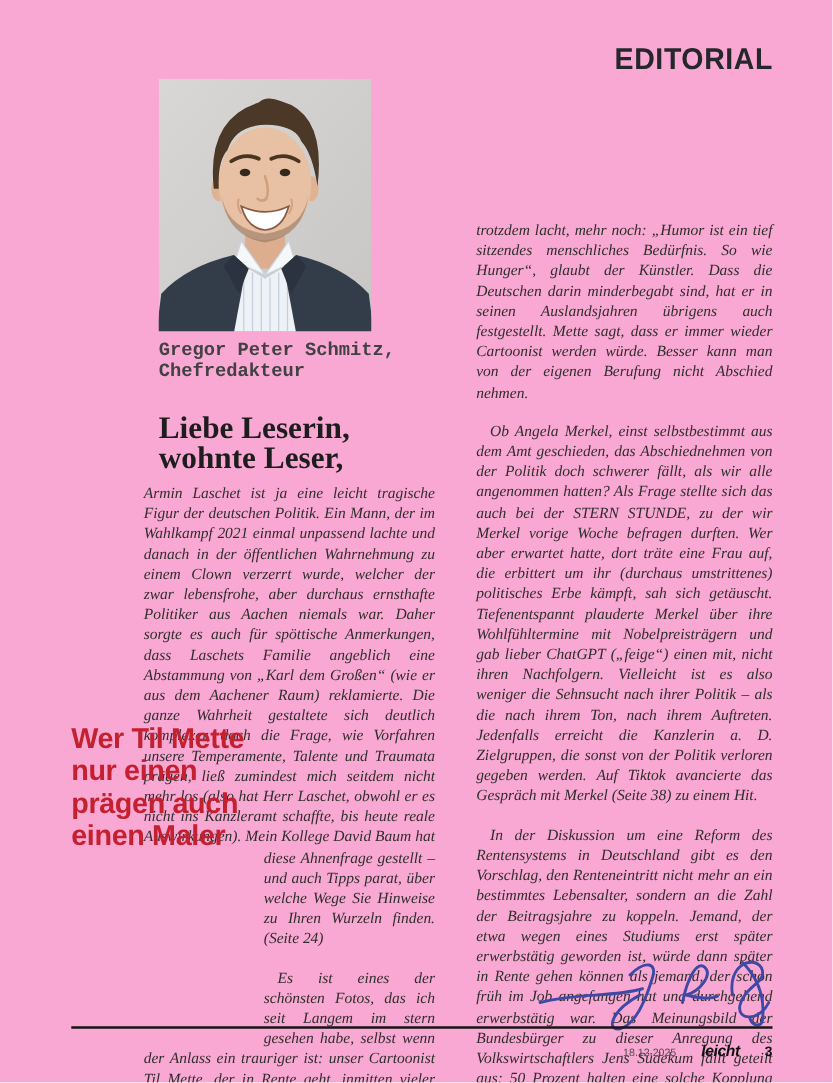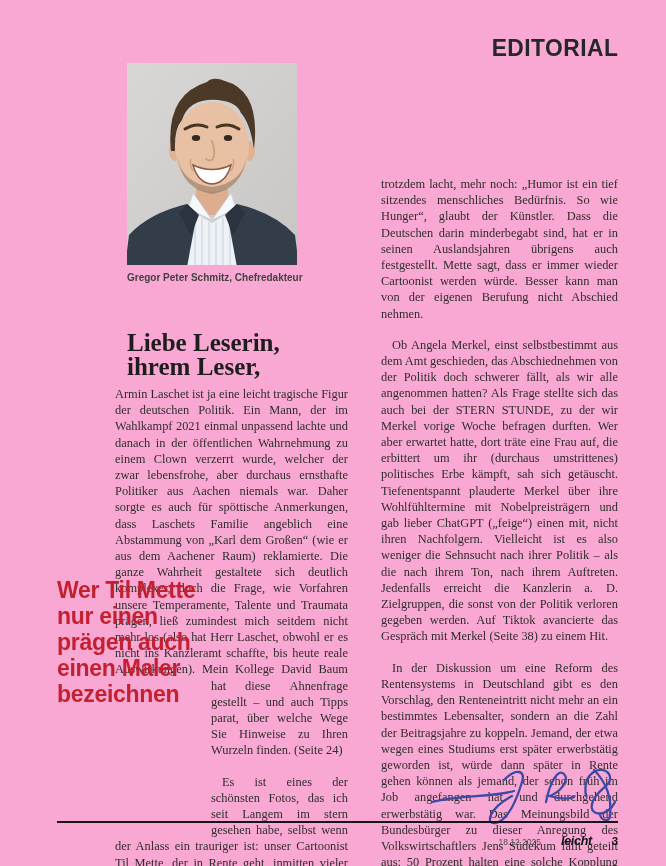--- a/index.html
+++ b/index.html
@@ -10,29 +10,29 @@
   .section-label{
     position:absolute;top:34px;right:48px;
     font-family:"Liberation Sans","DejaVu Sans",sans-serif;
     font-weight:700;font-size:24px;letter-spacing:0.5px;color:#25272a;
     transform:scaleX(0.95);transform-origin:right center;
   }
   .photo{position:absolute;left:127px;top:63px;width:170px;height:202px;}
   .photo svg{display:block;}
   .photo-caption{
     position:absolute;left:127px;top:272px;width:240px;
-    font-family:Liberation Sans, sans-serif;
-    font-size:10px;font-weight:700;color:#414141;
+    font-family:Liberation Mono, monospace;
+    font-size:15px;font-weight:700;color:#414141;
   }
   .salutation{
     position:absolute;left:127px;top:331px;width:240px;
     font-size:25px;font-weight:700;line-height:24px;color:#1d1d1d;
   }
   .col{font-size:12.4px;line-height:16.2px;text-align:justify;hyphens:auto;-webkit-hyphens:auto;}
-  .col p{margin:0;}
+  .col p{margin:0;font-style:italic;}
   .col p + p{margin-top:15px;text-indent:11px;}
   .left-col{position:absolute;left:115px;top:386px;width:233px;height:435px;}
   .right-col{position:absolute;left:381px;top:176px;width:237px;}
   .quote-spacer{float:left;width:92px;height:146px;margin:2px 4px 0 0;}
   .pull-quote{
     position:absolute;left:57px;top:577px;width:162px;
     font-family:"Liberation Sans","DejaVu Sans",sans-serif;
     font-weight:700;font-size:23px;line-height:26px;letter-spacing:-0.3px;
     text-align:left;
   }
@@ -92,34 +92,33 @@
       <path d="M66,102 Q85,111 104,102 Q99,120 85,121 Q71,120 66,102 Z" fill="#ffffff" stroke="#8a5a43" stroke-width="1.4"></path>
       <path d="M64,96 Q62,102 66,108" stroke="#d4a17f" stroke-width="1.6" fill="none"></path>
       <path d="M106,96 Q108,102 104,108" stroke="#d4a17f" stroke-width="1.6" fill="none"></path>
     </svg>
   </div>
 
   <div class="photo-caption">Gregor Peter Schmitz, Chefredakteur</div>
 
   <div class="salutation">
     <div>Liebe Leserin,</div>
-    <div>ihrem Leser,</div>
+    <div>wohnte Leser,</div>
   </div>
 
   <div class="col left-col">
     <p><span>Armin Laschet ist ja eine leicht tragische Figur der deutschen Politik. Ein Mann, der im Wahlkampf 2021 einmal unpassend lachte und danach in der öffentlichen Wahrnehmung zu einem Clown verzerrt wurde, welcher der zwar lebensfrohe, aber durchaus ernsthafte Politiker aus Aachen niemals war. Daher sorgte es auch für spöttische Anmerkungen, dass Laschets Familie angeblich eine Abstammung von „Karl dem Großen“ (wie er aus dem Aachener Raum) reklamierte. Die ganze Wahrheit gestaltete sich deutlich komplexer, doch die Frage, wie Vorfahren unsere Temperamente, Talente und Traumata prägen, ließ zumindest mich seitdem nicht mehr los (also hat Herr Laschet, obwohl er es nicht ins Kanzleramt schaffte, bis heute reale Auswirkungen). Mein Kollege David Baum hat diese </span><span class="quote-spacer"></span><span>Ahnenfrage gestellt – und auch Tipps parat, über welche Wege Sie Hinweise zu Ihren Wurzeln finden. (Seite 24)</span></p>
     <p>Es ist eines der schönsten Fotos, das ich seit Langem im stern gesehen habe, selbst wenn der Anlass ein trauriger ist: unser Cartoonist Til Mette, der in Rente geht, inmitten vieler seiner stern-Zeichnungen (Seite 70). Wer Mette nur einen Zeichner nennt, würde auch Picasso bloß als einen Maler bezeichnen. 1956 in Bielefeld geboren, hat Mette erst die „Taz“ Bremen mitgegründet und wanderte dann nach Amerika aus, wo er mit seiner Familie direkt neben Menschen wohnte, die sich als russische Spione entpuppten. Mette kann darüber schmunzeln, natürlich, genau wie über seine schwere Kindheit mit einer alkoholkranken Mutter. Humor ist, wenn man</p>
   </div>
 
   <div class="pull-quote" style="color:#c3212f;">
     <span>Wer Til Mette</span>
     <span>nur einen</span>
     <span>prägen auch</span>
     <span>einen Maler</span>
-    <span>bezeichnen</span>
   </div>
 
   <div class="col right-col">
     <p>trotzdem lacht, mehr noch: „Humor ist ein tief sitzendes menschliches Bedürfnis. So wie Hunger“, glaubt der Künstler. Dass die Deutschen darin minderbegabt sind, hat er in seinen Auslandsjahren übrigens auch festgestellt. Mette sagt, dass er immer wieder Cartoonist werden würde. Besser kann man von der eigenen Berufung nicht Abschied nehmen.</p>
     <p>Ob Angela Merkel, einst selbstbestimmt aus dem Amt geschieden, das Abschiednehmen von der Politik doch schwerer fällt, als wir alle angenommen hatten? Als Frage stellte sich das auch bei der STERN STUNDE, zu der wir Merkel vorige Woche befragen durften. Wer aber erwartet hatte, dort träte eine Frau auf, die erbittert um ihr (durchaus umstrittenes) politisches Erbe kämpft, sah sich getäuscht. Tiefenentspannt plauderte Merkel über ihre Wohlfühltermine mit Nobelpreisträgern und gab lieber ChatGPT („feige“) einen mit, nicht ihren Nachfolgern. Vielleicht ist es also weniger die Sehnsucht nach ihrer Politik – als die nach ihrem Ton, nach ihrem Auftreten. Jedenfalls erreicht die Kanzlerin a. D. Zielgruppen, die sonst von der Politik verloren gegeben werden. Auf Tiktok avancierte das Gespräch mit Merkel (Seite 38) zu einem Hit.</p>
     <p>In der Diskussion um eine Reform des Rentensystems in Deutschland gibt es den Vorschlag, den Renteneintritt nicht mehr an ein bestimmtes Lebensalter, sondern an die Zahl der Beitragsjahre zu koppeln. Jemand, der etwa wegen eines Studiums erst später erwerbstätig geworden ist, würde dann später in Rente gehen können als jemand, der schon früh im Job angefangen hat und durchgehend erwerbstätig war. Das Meinungsbild der Bundesbürger zu dieser Anregung des Volkswirtschaftlers Jens Südekum fällt geteilt aus: 50 Prozent halten eine solche Kopplung für sinnvoll, 48 Prozent finden den Vorschlag nicht besonders toll. Eine knappe Mehrheit dafür findet sich unter den Ostdeutschen, den über 45-Jährigen, Befragten mit niedrigen Bildungsabschlüssen – sowie unter den Anhängern von Union und AfD. Mehrheitlich lehnen den Vorschlag Anhänger der SPD, der Grünen und der Linke ab, außerdem insbesondere unter 30-Jährige. Man kann also auch hier eine gewisse Klassen- und Altersspaltung feststellen. (Seite 17)</p>
 
   </div>
 
   <div class="signature">

